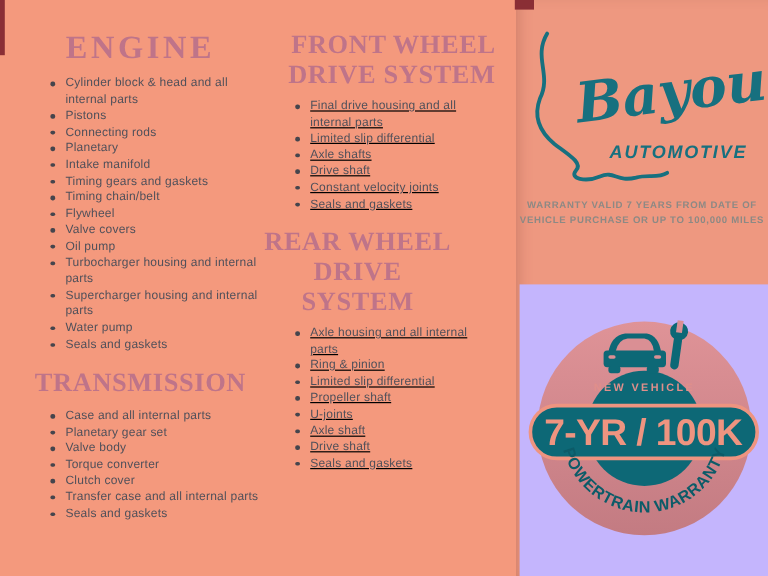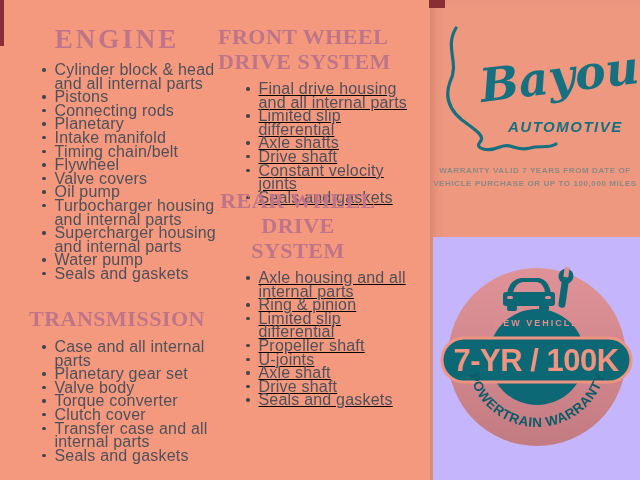--- a/index.html
+++ b/index.html
@@ -13,27 +13,27 @@
   .sec-title{
     font-family:"Liberation Serif",serif;font-weight:bold;
     color:#BF7489;margin:0;
   }
   #engine-sec{left:10px;top:24px;width:214px;}
   #engine-sec .sec-title{font-size:27px;letter-spacing:3px;text-align:center;}
   #transmission-sec{left:10px;top:306px;width:214px;}
   #transmission-sec .sec-title{font-size:22px;letter-spacing:.5px;text-align:center;}
   #front-sec{left:218px;top:24px;width:195px;}
   #rear-sec{left:218px;top:188px;width:195px;}
-  .sec-title.two-line{font-size:22px;line-height:25px;letter-spacing:.5px;text-align:left;}
+  .sec-title.two-line{font-size:22px;line-height:25px;letter-spacing:.5px;text-align:right;}
   #rear-sec .sec-title{text-align:center;width:160px;}
   ul.bullets{list-style:none;margin:8px 0 0 0;padding:0 0 0 32px;}
   #front-sec ul.bullets,#rear-sec ul.bullets{padding-left:28px;text-decoration:underline;}
   ul.bullets li{
     display:flex;gap:9px;align-items:flex-start;
-    font-size:16px;line-height:13.6px;letter-spacing:.2px;color:#50505A;
+    font-size:10px;line-height:13.6px;letter-spacing:.2px;color:#50505A;
   }
   .dot{flex:0 0 auto;width:3.5px;height:3.5px;border-radius:50%;background:#45454D;margin-top:5px;}
   .li-text{flex:0 1 auto;max-width:173px;}
   #front-sec .li-text,#rear-sec .li-text{max-width:155px;}
 
   
   .right-col{
     position:absolute;left:430px;top:0;width:210px;height:480px;
     background:#EE9880;
     box-shadow:inset 7px 0 12px -6px rgba(110,50,35,.28);
@@ -73,20 +73,24 @@
           <span class="dot"></span>
           <span class="li-text">Connecting rods</span>
         </li>
         <li>
           <span class="dot"></span>
           <span class="li-text">Planetary</span>
         </li>
         <li>
           <span class="dot"></span>
           <span class="li-text">Intake manifold</span>
+        </li>
+        <li>
+          <span class="dot"></span>
+          <span class="li-text">Timing gears and gaskets</span>
         </li>
         <li>
           <span class="dot"></span>
           <span class="li-text">Timing chain/belt</span>
         </li>
         <li>
           <span class="dot"></span>
           <span class="li-text">Flywheel</span>
         </li>
         <li>

